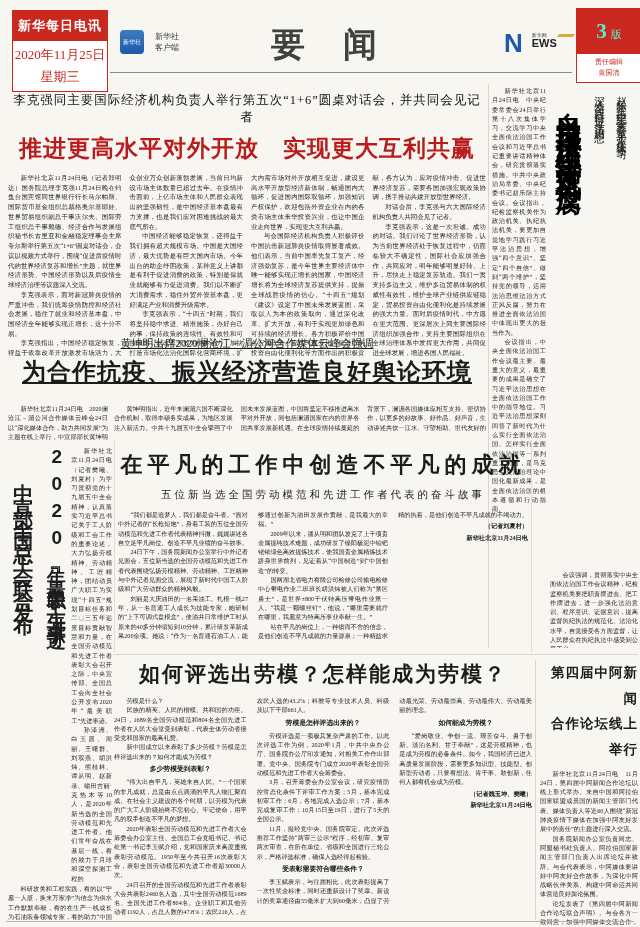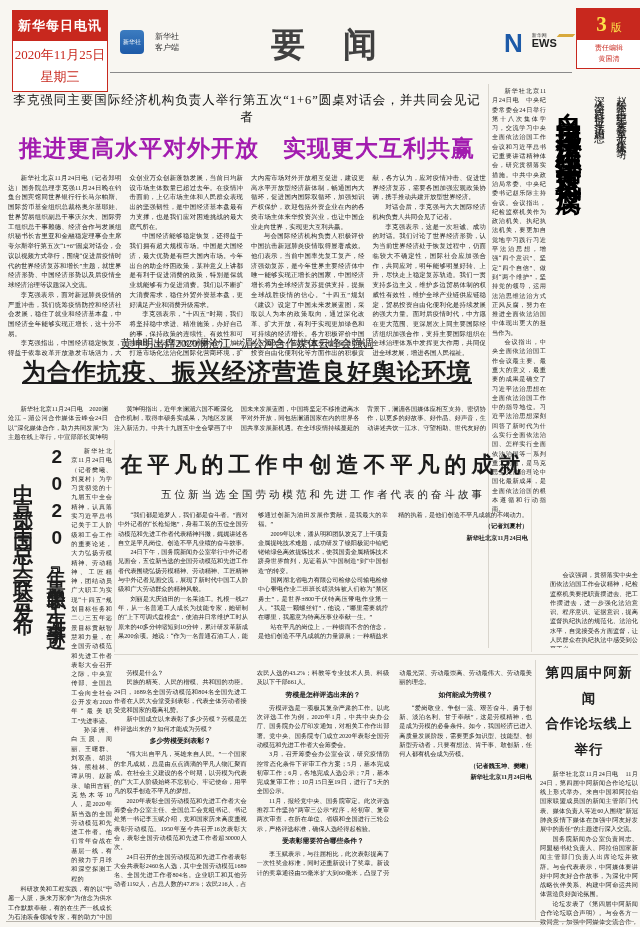--- a/index.html
+++ b/index.html
@@ -26,30 +26,30 @@
   .app-text{font-size:8px;line-height:1.4;color:#333;font-family:"Liberation Sans",sans-serif;}
   .section-title{position:absolute;left:0;right:0;top:16px;text-align:center;font-size:34px;font-weight:bold;
                  color:#404040;letter-spacing:38px;padding-left:38px;}
   .news-logo{position:absolute;left:494px;top:26px;display:flex;align-items:flex-start;gap:1px;}
   .news-n{font-size:26px;font-weight:900;color:#1d5aa8;line-height:.9;font-family:"Liberation Sans",sans-serif;}
   .news-col{display:flex;flex-direction:column;padding-left:8px;}
   .news-cn{font-size:5px;color:#444;}
   .news-en{font-size:11px;font-weight:bold;color:#222;line-height:1;font-family:"Liberation Sans",sans-serif;}
   .news-slash{width:16px;height:3px;background:#d8a93c;transform:skewX(-40deg);margin-top:2px;}
   .edition-box{position:absolute;left:566px;top:2px;width:64px;border:1px solid #c8281e;background:#fff;text-align:center;}
-  .edition-num{background:#c8281e;color:#fde047;padding:3px 0;}
+  .edition-num{background:#c8281e;color:#5eead4;padding:10px 0;}
   .edition-num .n{font-size:21px;font-weight:bold;}
   .edition-num .u{font-size:11px;}
   .edition-editor{color:#c8281e;font-size:7px;line-height:1.6;padding:3px 0;}
   .header-rule{position:absolute;left:100px;top:66px;width:462px;border-top:1px solid #8a8a8a;}
 
   
   #lead{left:8px;top:92px;width:478px;}
   .lead-kicker{text-align:center;font-size:12.5px;letter-spacing:1px;color:#111;}
-  .lead-headline{text-align:center;font-size:23px;font-weight:900;margin-top:7px;letter-spacing:1px;color:#a21caf;}
+  .lead-headline{text-align:center;font-size:23px;font-weight:900;margin-top:7px;letter-spacing:1px;color:#b91c1c;}
   .lead-body{margin-top:9px;height:186px;column-count:4;column-gap:8px;column-fill:auto;
              font-size:6.4px;line-height:1.52;}
 
   
   #right-art{left:492px;top:84px;width:146px;height:564px;}
   .ra-side{position:absolute;left:0;top:2px;width:54px;height:560px;font-size:6.2px;line-height:1.5;}
   .ra-main{position:absolute;left:58px;top:0;width:88px;height:564px;}
   .ra-headline{position:absolute;left:2px;top:8px;writing-mode:vertical-rl;font-size:26px;font-weight:900;
                letter-spacing:5px;height:470px;color:#000;}
   .ra-kicker2{position:absolute;left:42px;top:4px;writing-mode:vertical-rl;font-size:10.5px;letter-spacing:3px;height:400px;}
@@ -85,21 +85,21 @@
   
   .h1line{left:114px;top:654px;width:524px;border-top:1px solid #d9d5cd;}
   #bottom-center{left:114px;top:660px;width:418px;height:260px;}
   .bc-headline{text-align:center;font-size:21px;font-weight:900;letter-spacing:2px;}
   .bc-body{margin-top:8px;height:222px;column-count:3;column-gap:10px;column-fill:auto;
            font-size:6.2px;line-height:1.5;overflow:hidden;}
   .v2{left:535px;top:660px;height:260px;border-left:1px solid #d9d5cd;}
 
   
   #bottom-right{left:540px;top:660px;width:98px;height:260px;}
-  .br-headline{text-align:center;font-size:13.5px;font-weight:900;line-height:1.9;letter-spacing:1px;}
+  .br-headline{text-align:right;font-size:13.5px;font-weight:900;line-height:1.9;letter-spacing:1px;}
   .br-body{margin-top:6px;height:198px;font-size:6.2px;line-height:1.5;overflow:hidden;}
 
   .page-bottom{left:6px;top:921px;width:628px;border-top:1px solid #b8b4ac;}
 </style>
 </head>
 <body>
 
 <div id="header" class="abs">
   <div class="masthead">
     <div class="masthead-title">新华每日电讯</div>
@@ -204,20 +204,21 @@
       <p class="p">站在平凡的岗位上，一种锲而不舍的信念，是他们创造不平凡成就的力量源泉；一种精益求精的执着，是他们创造不平凡成就的不竭动力。</p>
       <p class="by">（记者刘夏村）</p>
       <p class="by">新华社北京11月24日电</p>
     </div>
 </div>
 
 <div class="abs h1line"></div>
 <div class="abs v2"></div>
 
 <div id="bottom-center" class="abs">
+  <div class="bc-headline sans">如何评选出劳模？怎样能成为劳模？</div>
   <div class="bc-body just">
       <p class="p">劳模是什么？</p>
       <p class="p">民族的精英、人民的楷模、共和国的功臣。24日，1689名全国劳动模范和804名全国先进工作者在人民大会堂受到表彰，代表全体劳动者接受党和国家的最高礼赞。</p>
       <p class="p">新中国成立以来表彰了多少劳模？劳模是怎样评选出来的？如何才能成为劳模？</p>
       <h4 class="h">多少劳模受到表彰？</h4>
       <p class="p">“伟大出自平凡，英雄来自人民。”一个国家的非凡成就，总是由点点滴滴的平凡人物汇聚而成。在社会主义建设的各个时期，以劳模为代表的广大工人阶级始终不忘初心、牢记使命，用平凡的双手创造不平凡的梦想。</p>
       <p class="p">2020年表彰全国劳动模范和先进工作者大会筹委会办公室主任、全国总工会党组书记、书记处第一书记李玉赋介绍，党和国家历来高度重视表彰劳动模范。1950年至今共召开16次表彰大会，表彰全国劳动模范和先进工作者超30000人次。</p>
       <p class="p">24日召开的全国劳动模范和先进工作者表彰大会共表彰2460名人选，其中全国劳动模范1689名、全国先进工作者804名。企业职工和其他劳动者1192人，占总人数的47.8%；农民216人，占农民人选的43.2%；科教等专业技术人员、科级及以下干部661人。</p>
       <h4 class="h">劳模是怎样评选出来的？</h4>
       <p class="p">劳模评选是一项极其复杂严肃的工作。以此次评选工作为例，2020年1月，中共中央办公厅、国务院办公厅印发通知，对相关工作作出部署。党中央、国务院专门成立2020年表彰全国劳动模范和先进工作者大会筹委会。</p>

